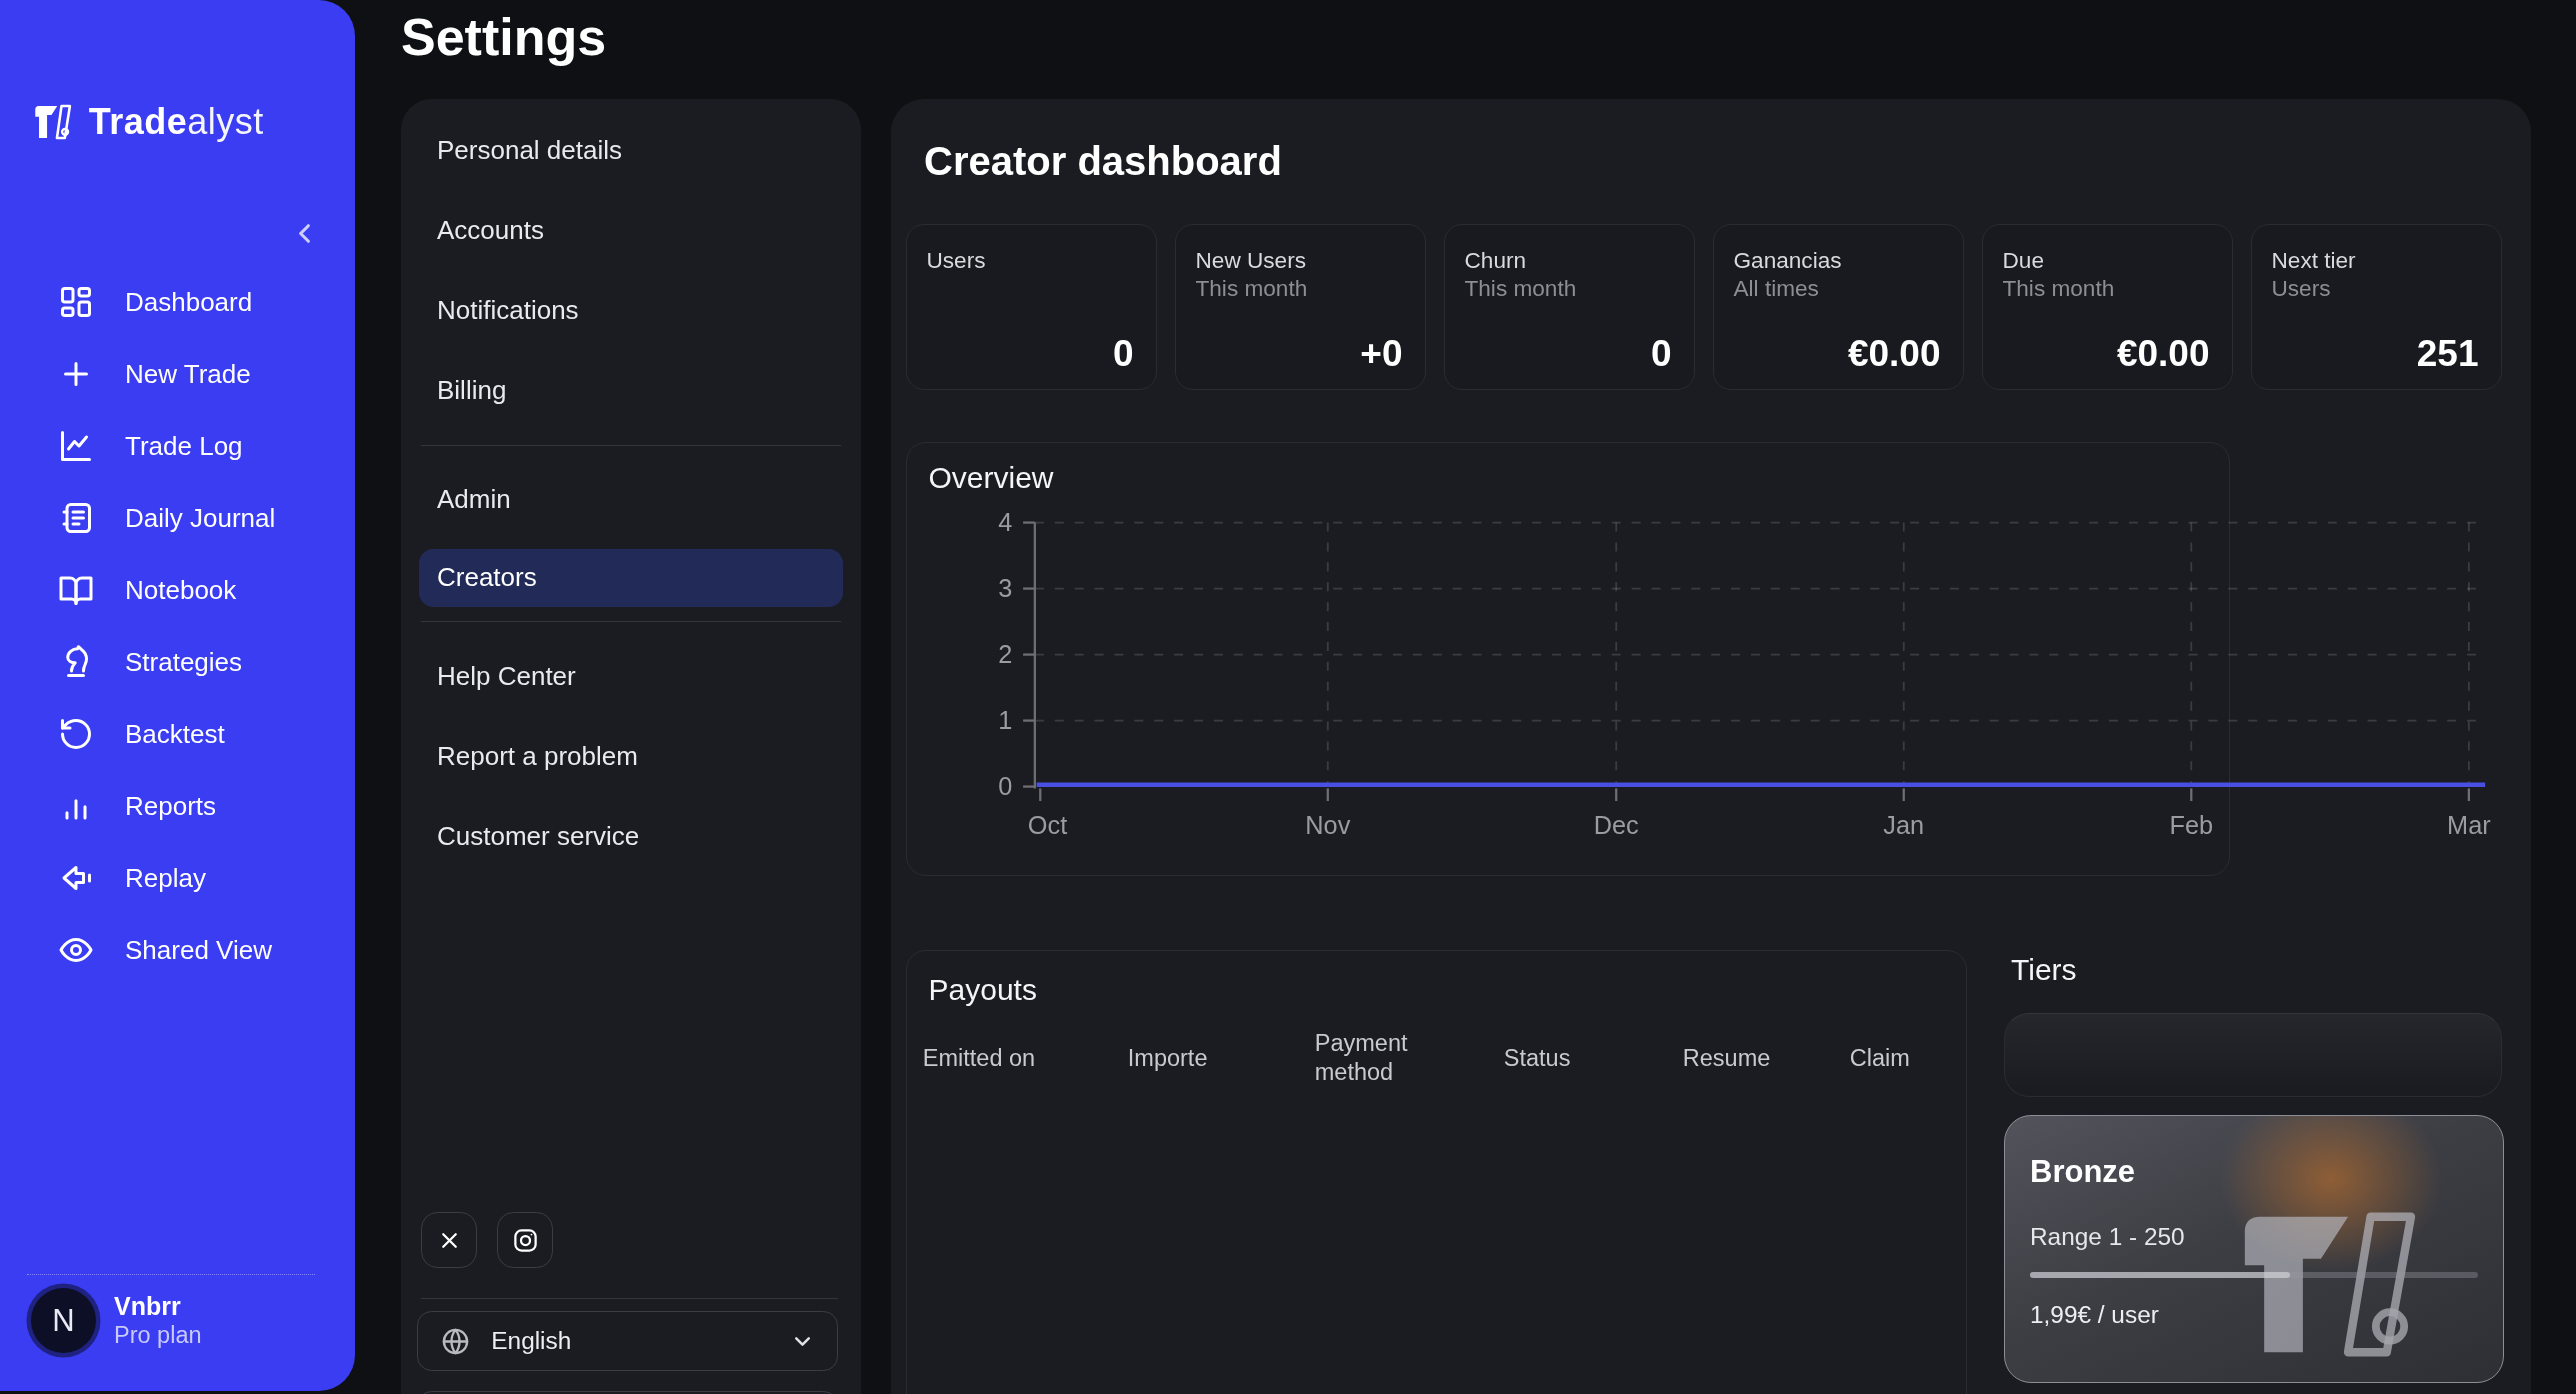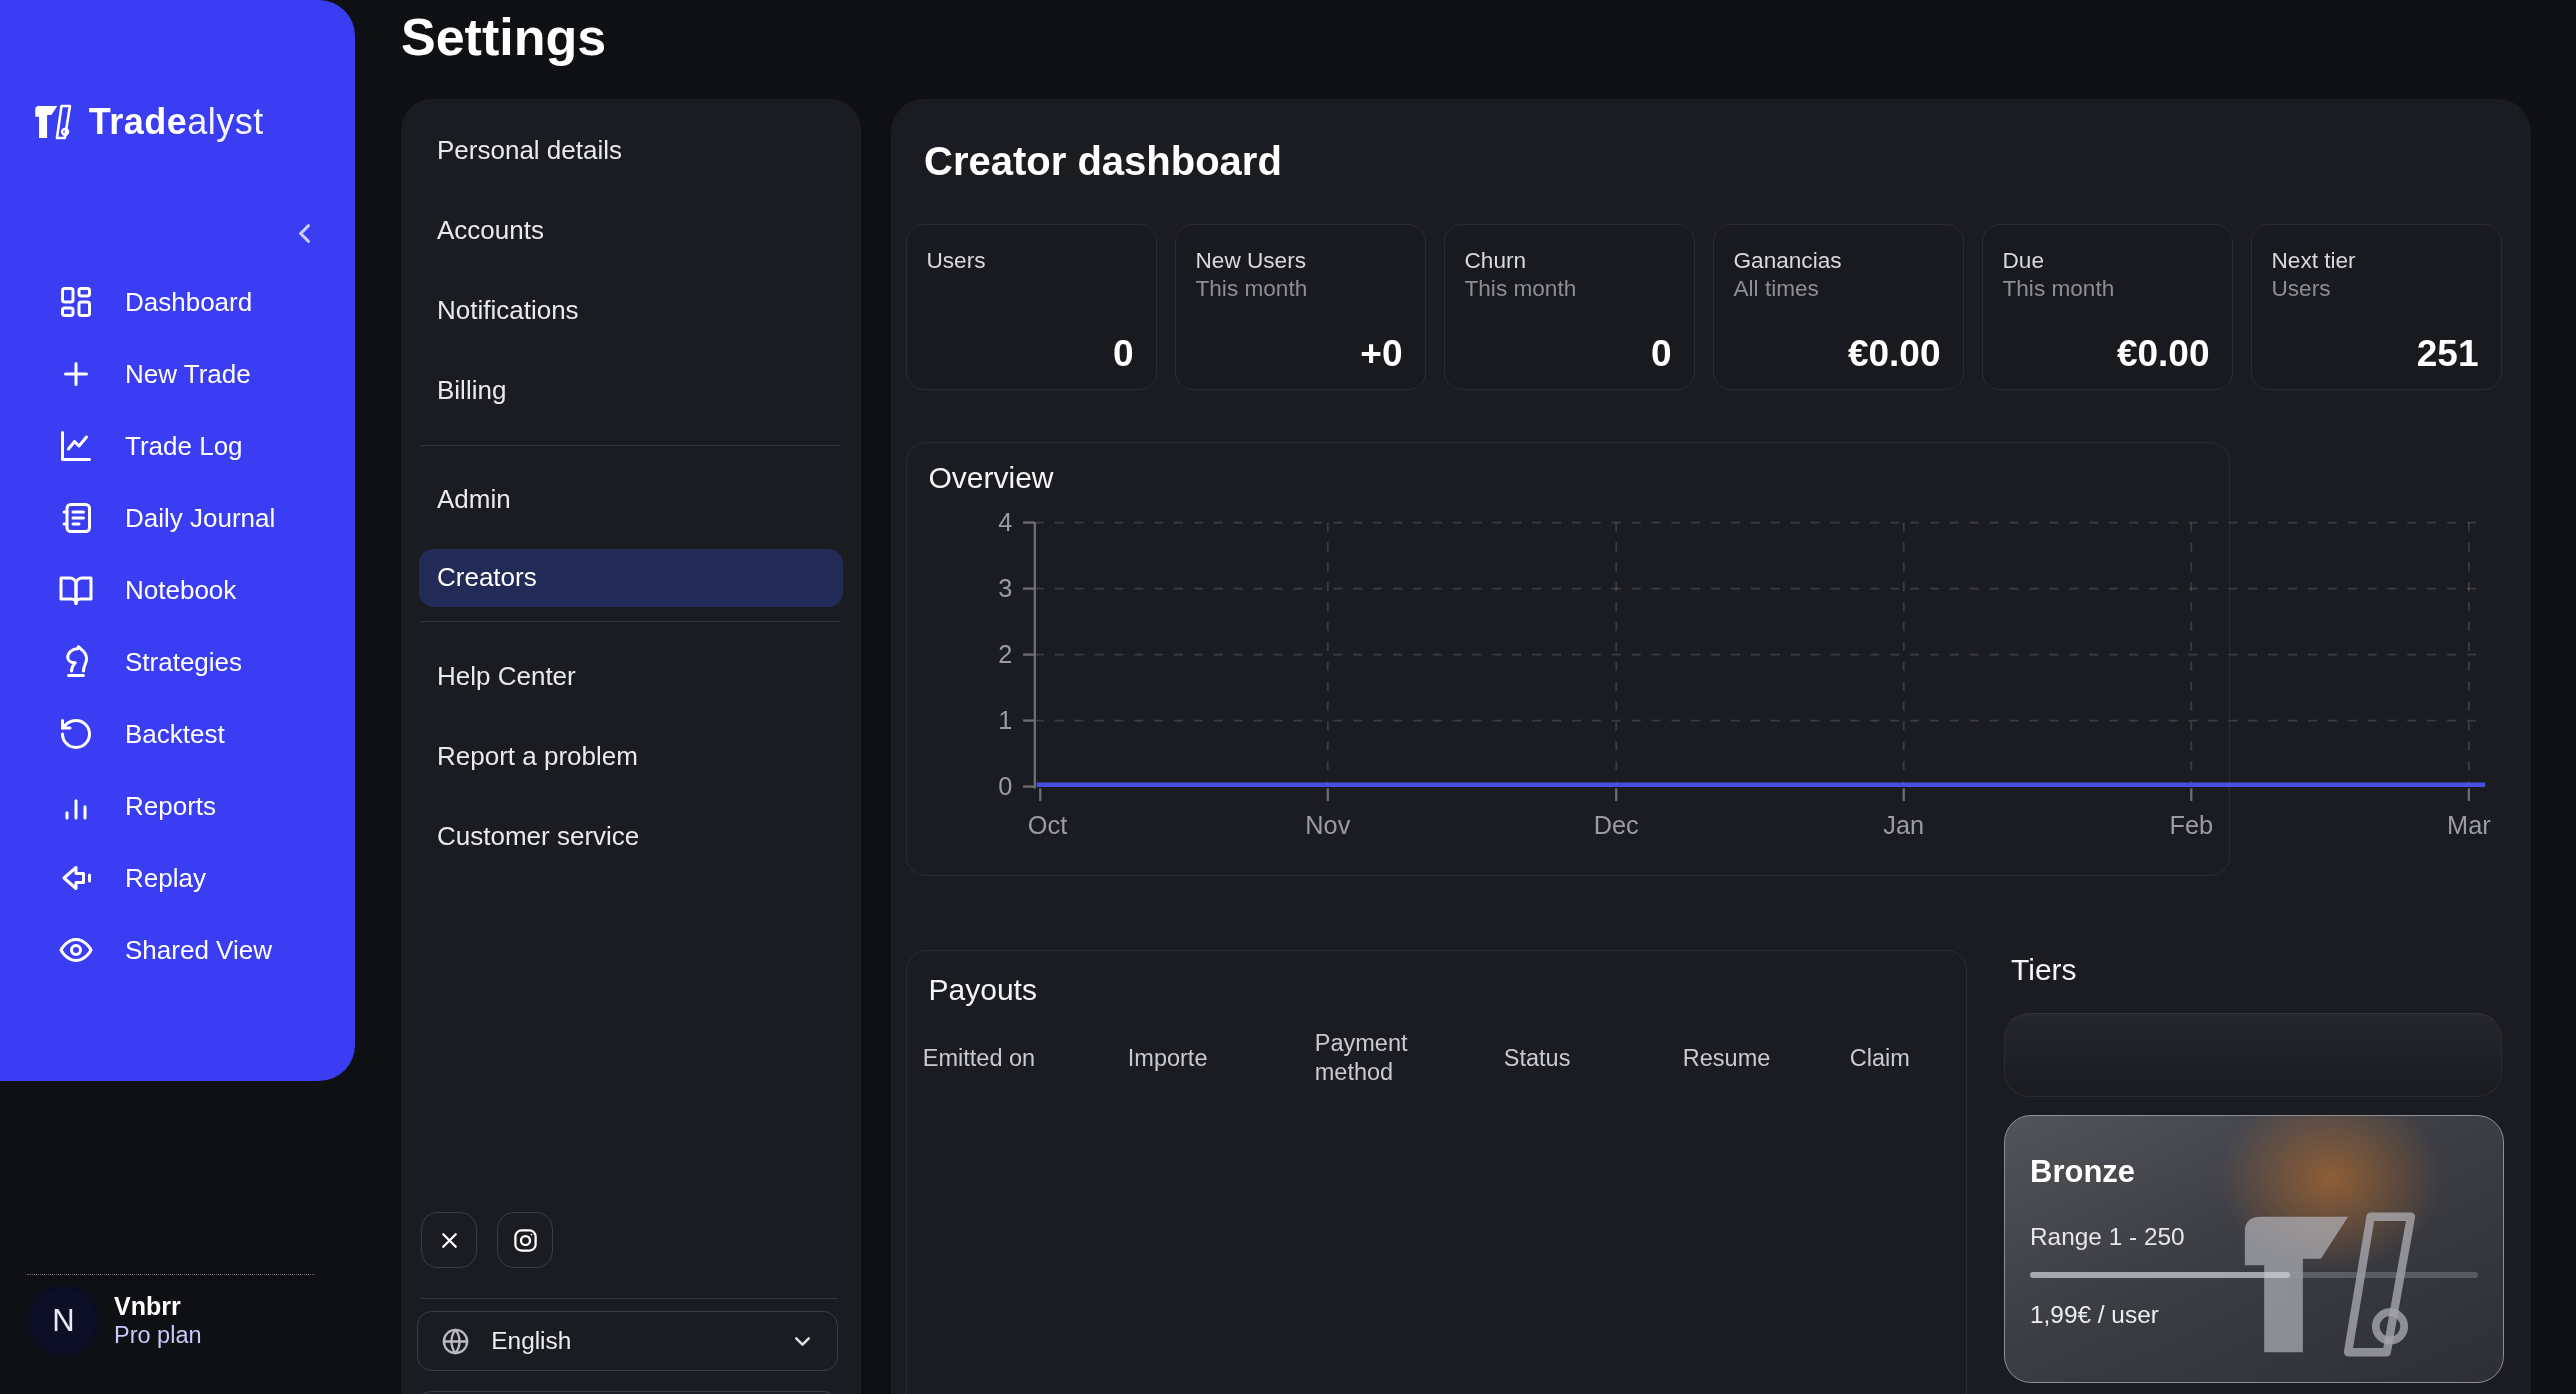--- a/index.html
+++ b/index.html
@@ -1,21 +1,21 @@
 <!DOCTYPE html>
 <html style="font-size:14.5px"><head>
 <meta charset="utf-8">
 <style>
   html,body{margin:0;padding:0;width:2576px;height:1395px;overflow:hidden;
     background:#0f1014;font-family:"Liberation Sans",sans-serif;color:#f3f4f6;}
   *{box-sizing:border-box;}
   svg{display:block;}
 
   
-  .sidebar{position:absolute;left:0;top:0;width:355px;height:1081px;
+  .sidebar{position:absolute;left:0;top:0;width:355px;height:1391px;
     background:#3a3df2;border-radius:0 36px 36px 0;}
   .logo{position:absolute;left:31px;top:101px;display:flex;align-items:center;gap:12.7px;}
   .logo-text{font-size:36px;color:#fff;letter-spacing:0.5px;}
   .logo-text b{font-weight:700;}
   .logo-text span{font-weight:300;opacity:.95;}
   .collapse-btn{position:absolute;right:31px;top:213px;width:40px;height:40px;
     display:flex;align-items:center;justify-content:center;cursor:pointer;color:#ccd0fb;}
   .nav{position:absolute;left:0;top:266px;right:0;}
   .nav-item{height:72px;display:flex;align-items:center;padding-left:58px;gap:31px;
     font-size:26px;color:#ffffff;cursor:pointer;}

